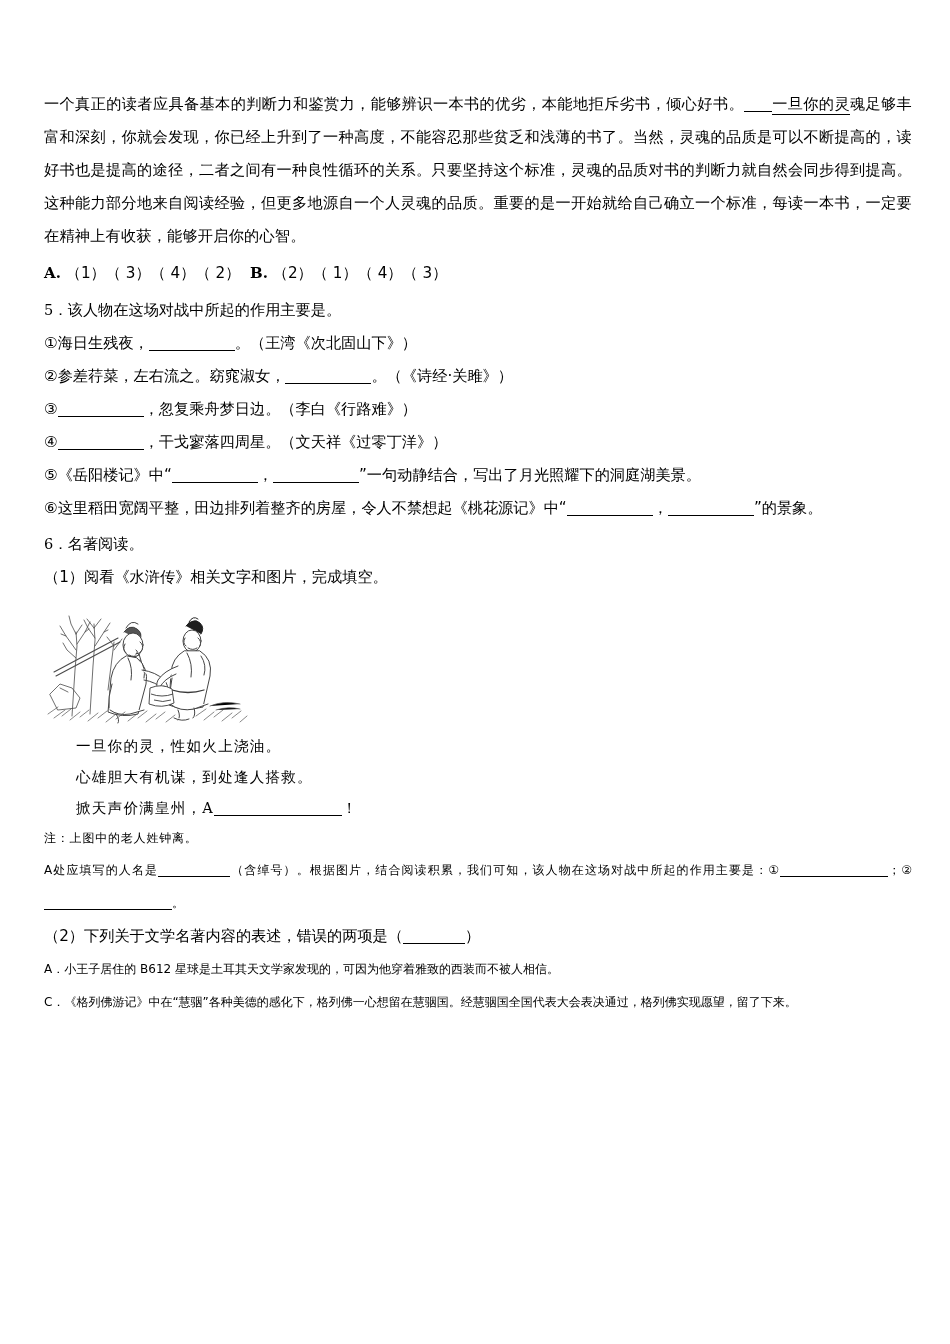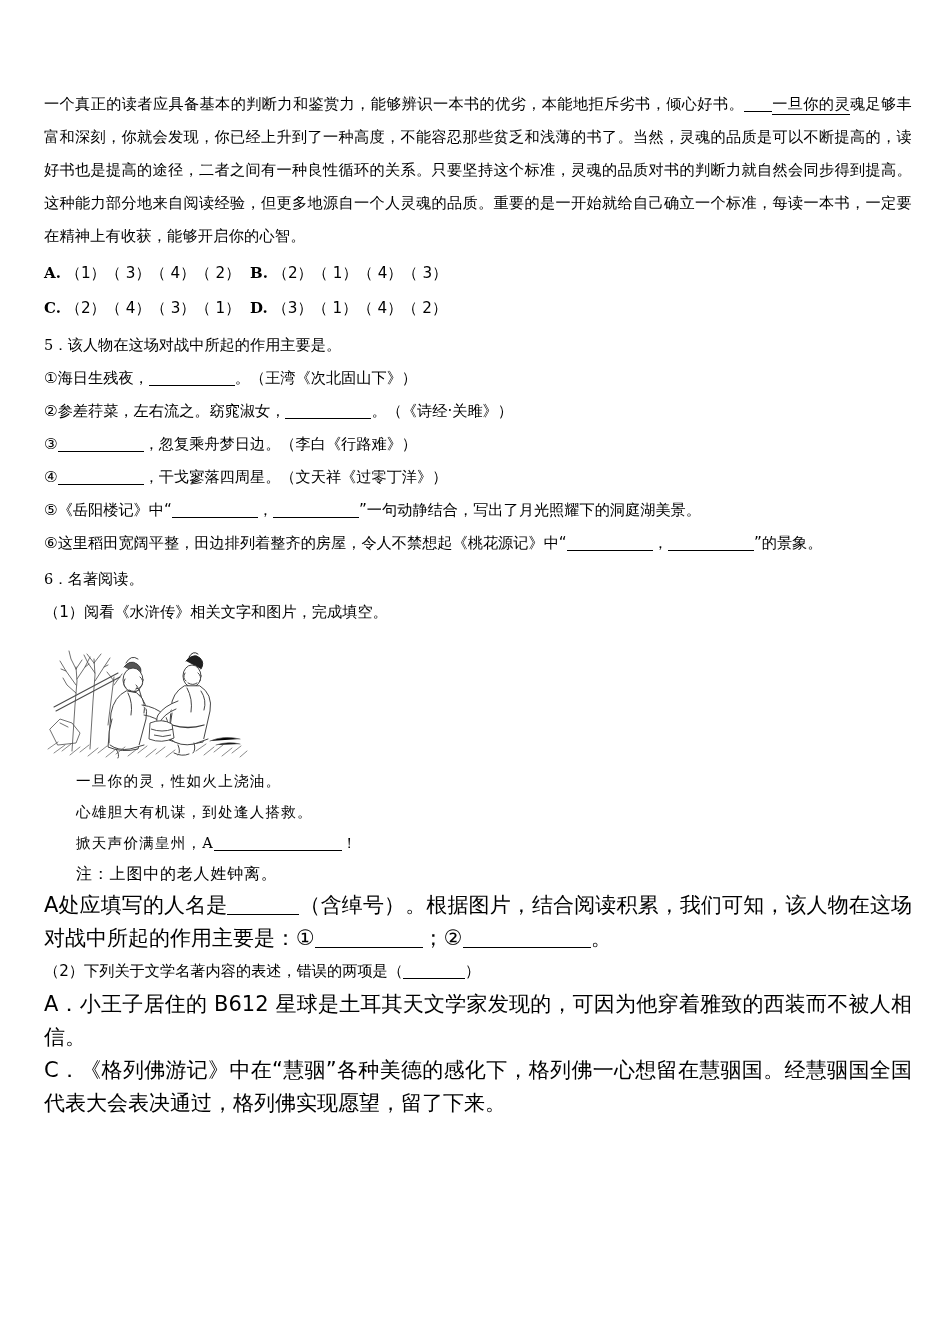--- a/index.html
+++ b/index.html
@@ -39,21 +39,21 @@
     margin: 0;
     letter-spacing: 0.2px;
   }
   .line {
     font-size: 15.2px;
     line-height: 33px;
     margin: 0;
     white-space: nowrap;
   }
   .line-wrap {
-    font-size: 21px;
+    font-size: 12px;
     line-height: 33px;
     margin: 0;
     text-align: justify;
     text-justify: inter-ideograph;
   }
   .opts {
     font-size: 15.2px;
     line-height: 35px;
     margin: 0;
     white-space: nowrap;
@@ -92,23 +92,22 @@
   }
   .poem .pline {
     font-family: "DejaVu Serif", "Liberation Serif", serif;
     font-size: 14.6px;
     line-height: 31px;
     white-space: nowrap;
     letter-spacing: 1.2px;
   }
   .note {
     font-family: "DejaVu Serif", "Liberation Serif", serif;
-    font-size: 16px;
+    font-size: 12px;
     line-height: 31px;
-    margin-left: 32px;
     letter-spacing: 0.8px;
   }
 
   
   .figure {
     width: 202px;
     height: 126px;
     margin: 4px 0 6px 2px;
     position: relative;
     overflow: hidden;
@@ -125,23 +124,20 @@
   <div class="content">
 
     <div class="para">
       <span>一个真正的读者应具备基本的判断力和鉴赏力，能够辨识一本书的优劣，本能地拒斥劣书，倾心好书。</span><span class="blank b-xs"></span><span class="u-text">一旦你的灵</span><span>魂足够丰富和深刻，你就会发现，你已经上升到了一种高度，不能容忍那些贫乏和浅薄的书了。当然，灵魂的品质是可以不断提高的，读好书也是提高的途径，二者之间有一种良性循环的关系。只要坚持这个标准，灵魂的品质对书的判断力就自然会同步得到提高。这种能力部分地来自阅读经验，但更多地源自一个人灵魂的品质。重要的是一开始就给自己确立一个标准，每读一本书，一定要在精神上有收获，能够开启你的心智。</span>
     </div>
 
     <div class="spacer-sm"></div>
 
     <div class="opts">
       <span class="opt-letter">A.</span>&nbsp;<span>（1）（ 3）（ 4）（ 2）</span>&nbsp;&nbsp;<span class="opt-letter">B.</span>&nbsp;<span>（2）（ 1）（ 4）（ 3）</span>
-    </div>
-    <div class="opts">
-      <span class="opt-letter">C.</span>&nbsp;<span>（2）（ 4）（ 3）（ 1）</span>&nbsp;&nbsp;<span class="opt-letter">D.</span>&nbsp;<span>（3）（ 1）（ 4）（ 2）</span>
     </div>
 
     <div class="spacer-sm"></div>
 
     <div class="line">
       <span class="qnum">5．</span><span>该人物在这场对战中所起的作用主要是。</span>
     </div>
 
     <div class="line">
       <span>①</span><span>海日生残夜，</span><span class="blank b-lg"></span><span>。（王湾《次北固山下》）</span>

